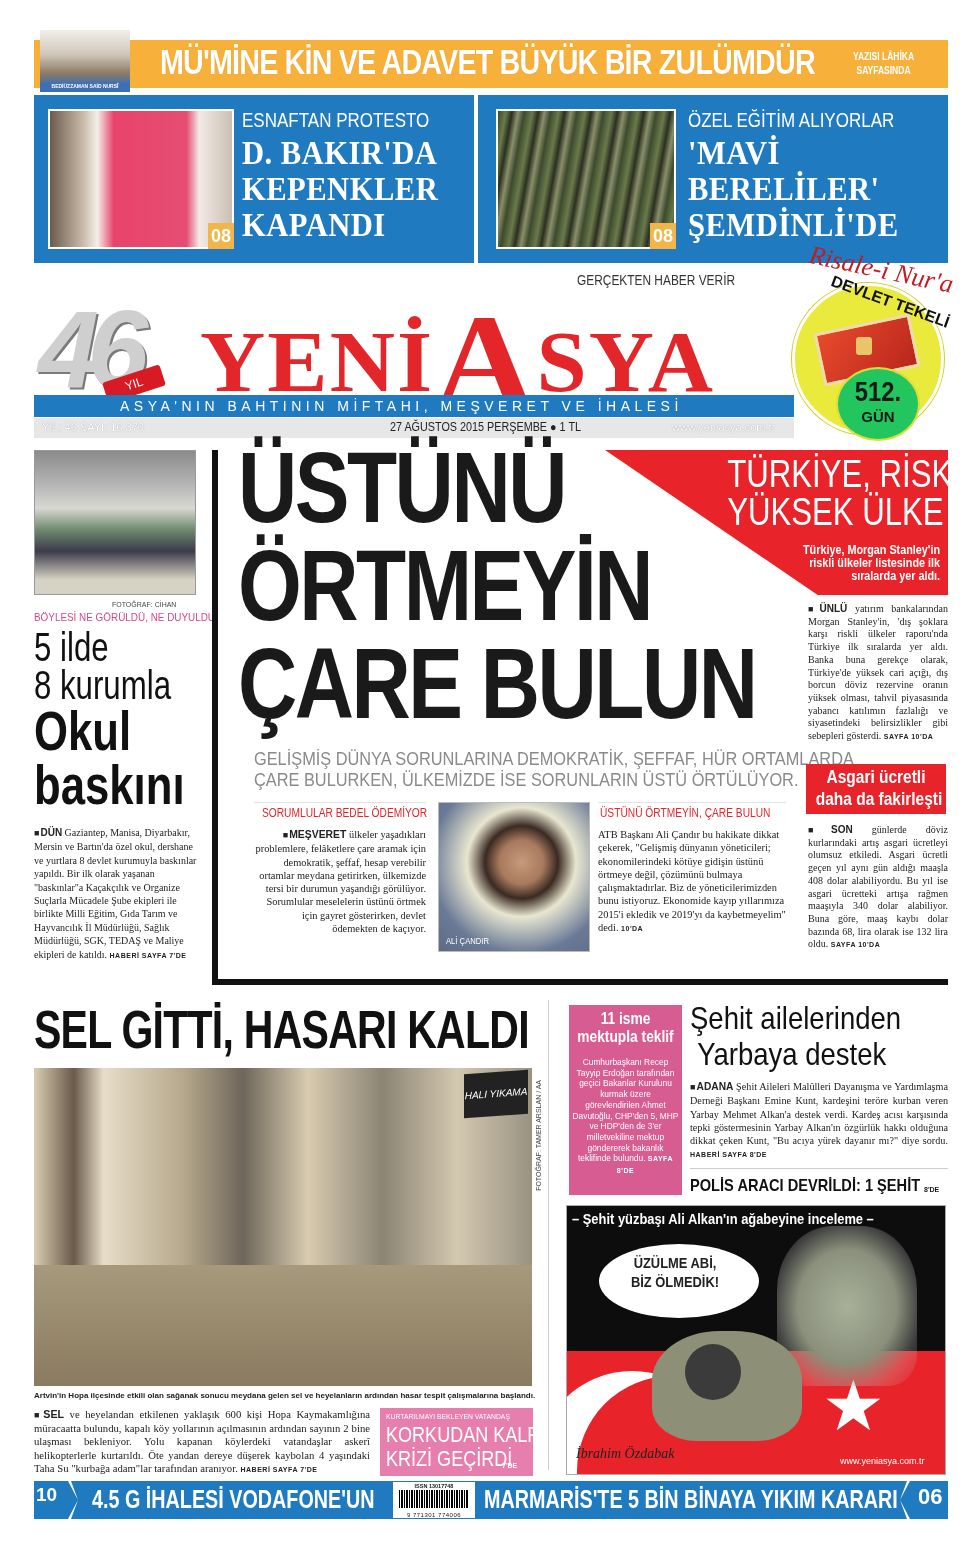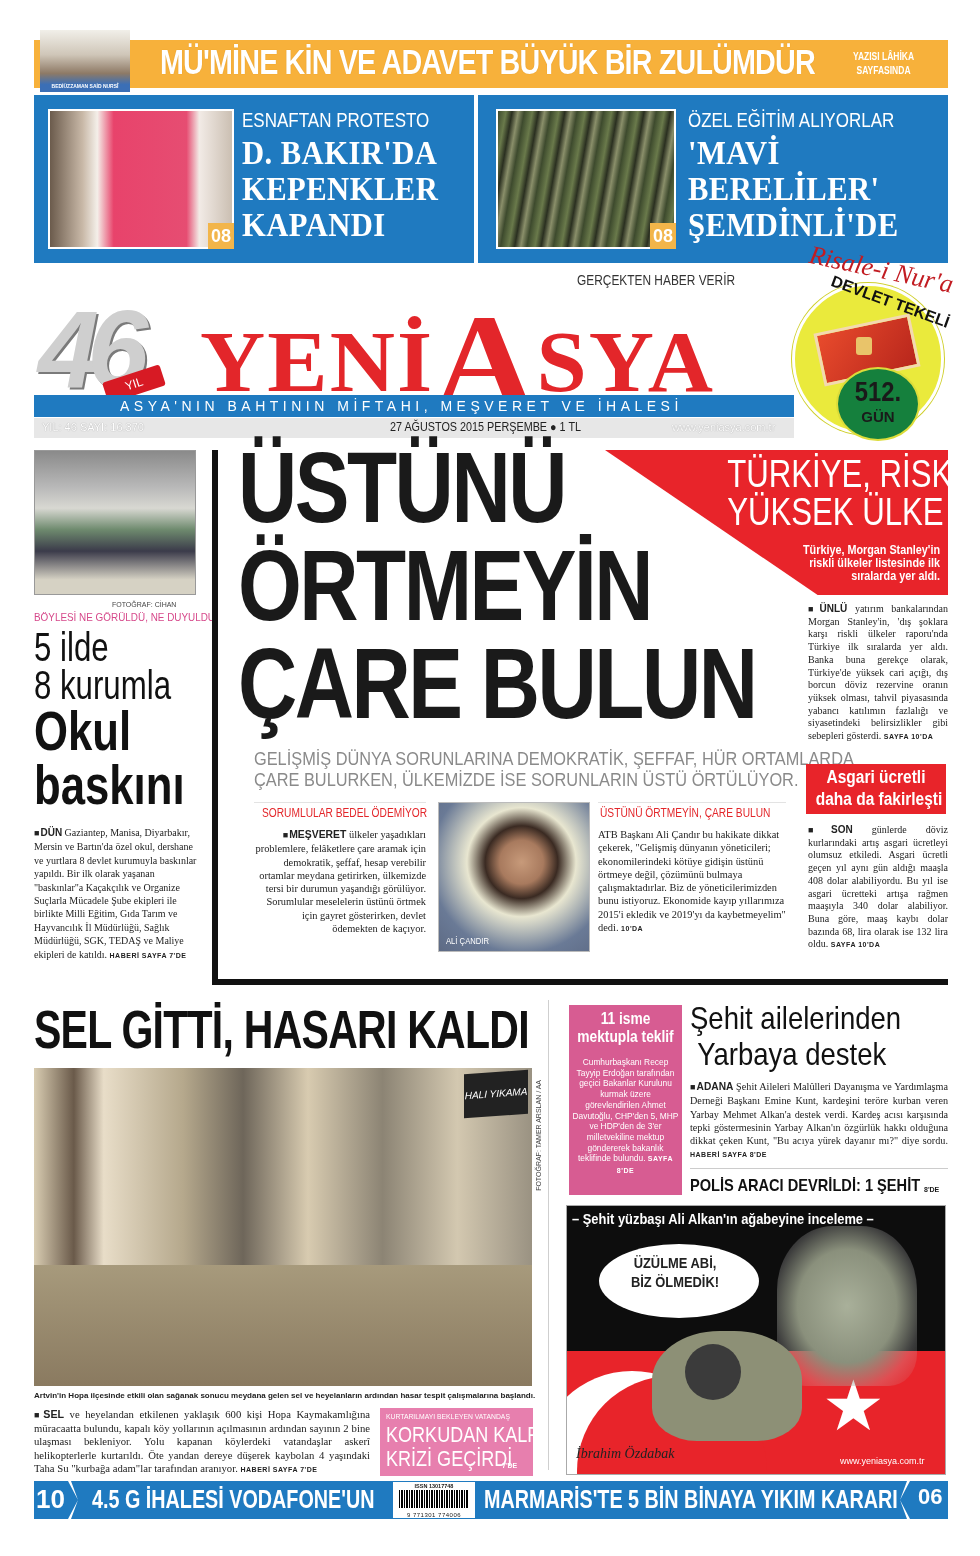--- a/index.html
+++ b/index.html
@@ -42,21 +42,21 @@
   #date-info { left: 390px; top: 420px; font-size: 12px; color: #222; white-space:nowrap; transform: scaleX(0.9); transform-origin:left top; }
   #web-info { left: 672px; top: 421px; font-size: 11px; color: #fff; white-space:nowrap; text-shadow: 0 0 1px #888; }
 
   
   #badge { left: 790px; top: 255px; width: 158px; height: 185px; }
   #badge .disc { position:absolute; left: 2px; top: 28px; width: 152px; height: 152px; border-radius: 50%; background: #eaea3c; border: 3px solid #fff; box-shadow: 0 0 0 1px #cfcf2a; }
   #badge .script { position:absolute; left: 18px; top: 0px; font-family:"Liberation Serif", serif; font-style: italic; font-size: 26px; color:#c21c22; transform: rotate(12deg); white-space:nowrap; }
   #badge .arc { position:absolute; left: 38px; top: 38px; font-size: 16px; font-weight: bold; color: #111; transform: rotate(20deg); white-space:nowrap; }
   #badge .book { position:absolute; left: 28px; top: 68px; width: 98px; height: 54px; background: linear-gradient(135deg,#e84b2c,#b8261c); border: 3px solid #f3d9b0; transform: rotate(-12deg); }
   #badge .lock { position:absolute; left: 66px; top: 82px; width: 16px; height: 18px; background:#e9c46a; border-radius: 3px; }
-  #badge .counter { position:absolute; left: 46px; top: 112px; width: 84px; height: 74px; border-radius: 50%; background:#15803d; border: 2px solid #dcdc3a; text-align: center; }
+  #badge .counter { position:absolute; left: 46px; top: 112px; width: 84px; height: 74px; border-radius: 50%; background:#22c55e; border: 2px solid #dcdc3a; text-align: center; }
   #badge .counter .n { display:block; font-size: 28px; font-weight: bold; line-height: 34px; margin-top: 6px; transform: scaleX(0.85); }
   #badge .counter .g { display:block; font-size: 15px; font-weight: bold; line-height: 16px; }
 
   
   #left-photo { left: 34px; top: 450px; width: 162px; height: 145px; background: linear-gradient(180deg,#8a8a8a 0%,#b8b8b8 25%,#d8d8d2 40%,#6e8a6e 55%,#3b3b4a 70%,#d6d2c4 90%); border: 1px solid #999; }
   #left-photo-credit { left: 112px; top: 601px; font-size: 7px; color: #444; white-space:nowrap; }
   #left-kicker { left: 34px; top: 611px; font-size: 11px; color: #d6488a; white-space:nowrap; transform: scaleX(0.9); transform-origin:left top; }
   #left-headline { left: 34px; top: 628px; width: 170px; color: #111; }
   #left-headline .l1 { display:block; font-size: 40px; line-height: 38px; transform: scaleX(0.78); transform-origin:left top; white-space:nowrap; }
   #left-headline .l2 { display:block; font-size: 56px; font-weight: bold; line-height: 54px; transform: scaleX(0.78); transform-origin:left top; white-space:nowrap; }
@@ -122,21 +122,21 @@
   #cartoon .ghost { position:absolute; left: 210px; top: 20px; width: 140px; height: 160px; border-radius: 40% 40% 20% 20%; background: radial-gradient(ellipse at center, #a9b09a 0%, #8a907c 50%, rgba(200,200,200,0.25) 75%, rgba(0,0,0,0) 100%); }
   #cartoon .soldier { position:absolute; left: 85px; top: 125px; width: 150px; height: 110px; border-radius: 45% 45% 30% 30%; background: #8d9076; }
   #cartoon .head { position:absolute; left: 118px; top: 138px; width: 56px; height: 56px; border-radius: 50%; background: #3b3b3b; }
   #cartoon-title { left: 572px; top: 1210px; font-size: 15px; font-weight: bold; color: #fff; white-space:nowrap; transform: scaleX(0.86); transform-origin:left top; }
   #cartoon-speech { left: 600px; top: 1253px; width: 150px; text-align:center; font-size: 15px; line-height: 19px; font-weight: bold; color:#222; white-space: pre; transform: scaleX(0.86); transform-origin:center top; }
   #cartoon-sign { left: 576px; top: 1446px; font-family:"Liberation Serif", serif; font-style: italic; font-size: 14px; color:#222; white-space:nowrap; }
   #cartoon-web { left: 840px; top: 1456px; font-size: 9px; color:#fff; white-space:nowrap; }
 
   
   #footer-bar { left: 34px; top: 1481px; width: 914px; height: 38px; background: #1f7ac0; }
-  #footer-left-pg { left: 36px; top: 1484px; font-size: 26px; font-weight:bold; color:#fff; }
+  #footer-left-pg { left: 36px; top: 1484px; font-size: 19px; font-weight:bold; color:#fff; }
   .chev { position:absolute; top: 1481px; width: 10px; height: 38px; background: #fff; }
   #chev-left { left: 68px; clip-path: polygon(0 0, 100% 50%, 0 100%, 30% 100%, 100% 50%, 30% 0); }
   #chev-right { left: 900px; clip-path: polygon(100% 0, 0 50%, 100% 100%, 70% 100%, 0 50%, 70% 0); }
   #footer-left-head { left: 92px; top: 1484px; font-size: 26px; font-weight:bold; color:#fff; white-space:nowrap; transform: scaleX(0.76); transform-origin:left top; }
   #barcode { left: 393px; top: 1482px; width: 82px; height: 36px; background: #fff; }
   #barcode .issn { position:absolute; left: 0; right:0; top: 1px; font-size: 5.5px; text-align:center; font-weight:bold; }
   #barcode .bars { position:absolute; left: 6px; right: 6px; top: 8px; height: 18px; background: repeating-linear-gradient(90deg,#000 0,#000 1px,#fff 1px,#fff 2px,#000 2px,#000 4px,#fff 4px,#fff 5px); }
   #barcode .digits { position:absolute; left: 0; right:0; bottom: 0px; font-size: 6px; text-align:center; letter-spacing: 0.5px; }
   #footer-right-head { left: 484px; top: 1484px; font-size: 26px; font-weight:bold; color:#fff; white-space:nowrap; transform: scaleX(0.76); transform-origin:left top; }
   #footer-right-pg { left: 918px; top: 1484px; font-size: 22px; font-weight:bold; color:#fff; }

